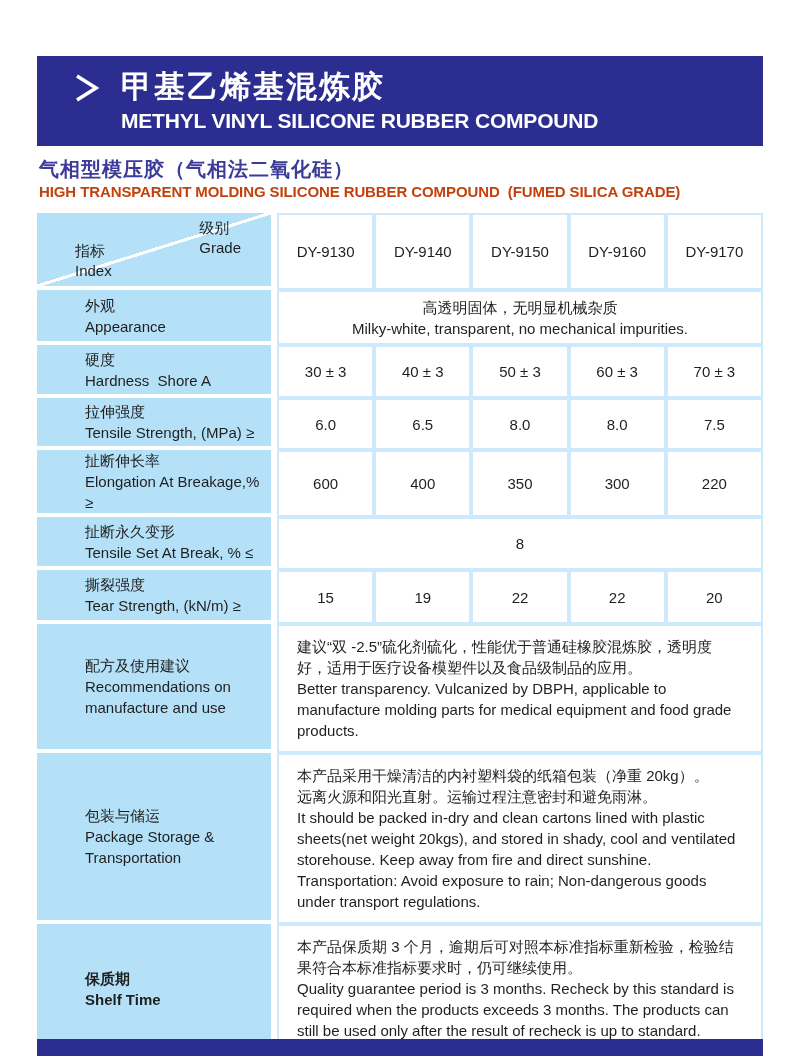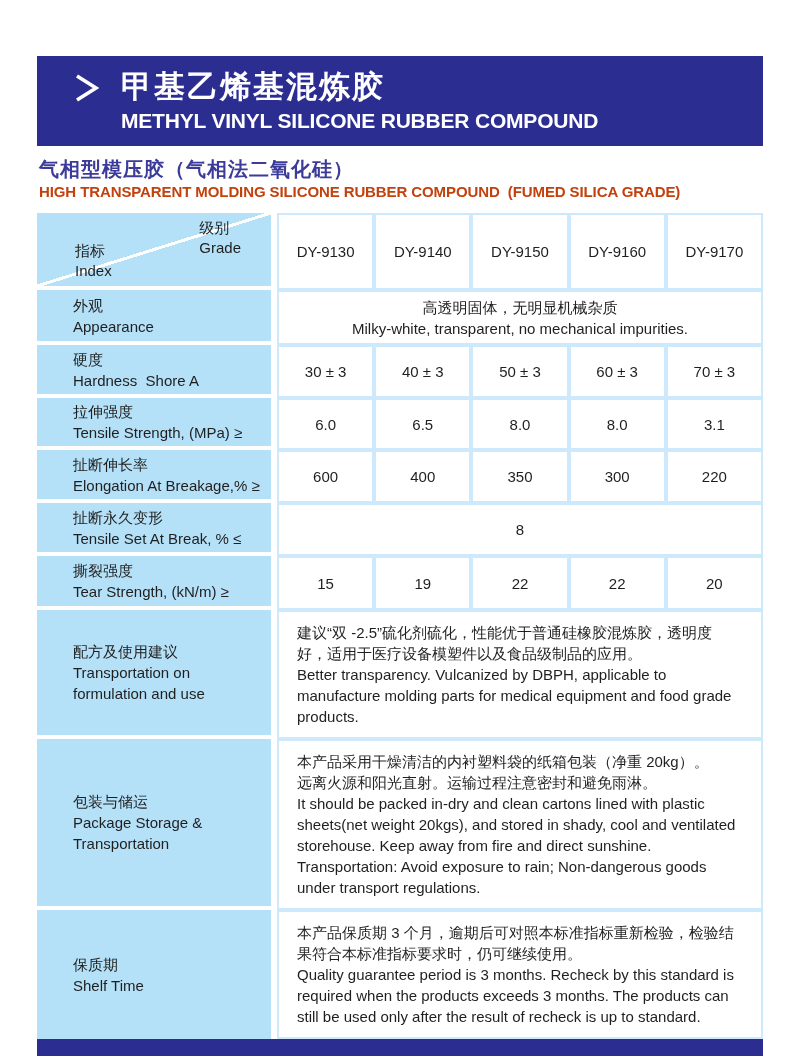--- a/index.html
+++ b/index.html
@@ -34,23 +34,23 @@
   
   table.spec {
     position:absolute; left:37px; top:213px; width:726px;
     border-collapse:separate; border-spacing:0; table-layout:fixed;
   }
   col.c-label { width:240px; }
   col.c-data  { width:97.2px; }
   td { vertical-align:middle; font-size:15px; }
   td.lbl {
     background:#b5e1f8; border-right:6px solid #fff; border-bottom:4px solid #fff;
-    padding-left:36px; padding-right:8px; line-height:21px;
-  }
-  tr:last-child td.lbl { border-bottom:none; }
+    padding-left:48px; padding-right:8px; line-height:21px;
+  }
+  tr:last-child td.lbl { border-bottom:none;font-weight:bold; }
   td.val {
     background:#fff; border:2px solid #cdeafc; text-align:center; line-height:21px;
   }
   td.txt {
     background:#fff; border:2px solid #cdeafc; text-align:left;
     padding:10px 21px 10px 18px; line-height:21px;
   }
   td.grade { font-weight:400; }
   
   td.corner {
@@ -143,21 +143,21 @@
 
     <tr style="height:52px">
       <td class="lbl">
         <div>拉伸强度</div>
         <div>Tensile Strength, (MPa) ≥</div>
       </td>
       <td class="val">6.0</td>
       <td class="val">6.5</td>
       <td class="val">8.0</td>
       <td class="val">8.0</td>
-      <td class="val">3.1</td>
+      <td class="val">7.5</td>
     </tr>
 
     <tr style="height:53px">
       <td class="lbl">
         <div>扯断伸长率</div>
         <div>Elongation At Breakage,% ≥</div>
       </td>
       <td class="val">600</td>
       <td class="val">400</td>
       <td class="val">350</td>
@@ -181,21 +181,21 @@
       <td class="val">15</td>
       <td class="val">19</td>
       <td class="val">22</td>
       <td class="val">22</td>
       <td class="val">20</td>
     </tr>
 
     <tr style="height:118px">
       <td class="lbl">
         <div>配方及使用建议</div>
-        <div>Transportation on formulation and use</div>
+        <div>Recommendations on manufacture and use</div>
       </td>
       <td class="txt" colspan="5">
         <div>建议“双 -2.5”硫化剂硫化，性能优于普通硅橡胶混炼胶，透明度好，适用于医疗设备模塑件以及食品级制品的应用。</div>
         <div>Better transparency. Vulcanized by DBPH, applicable to manufacture molding parts for medical equipment and food grade products.</div>
       </td>
     </tr>
 
     <tr style="height:158px">
       <td class="lbl">
         <div>包装与储运</div>

